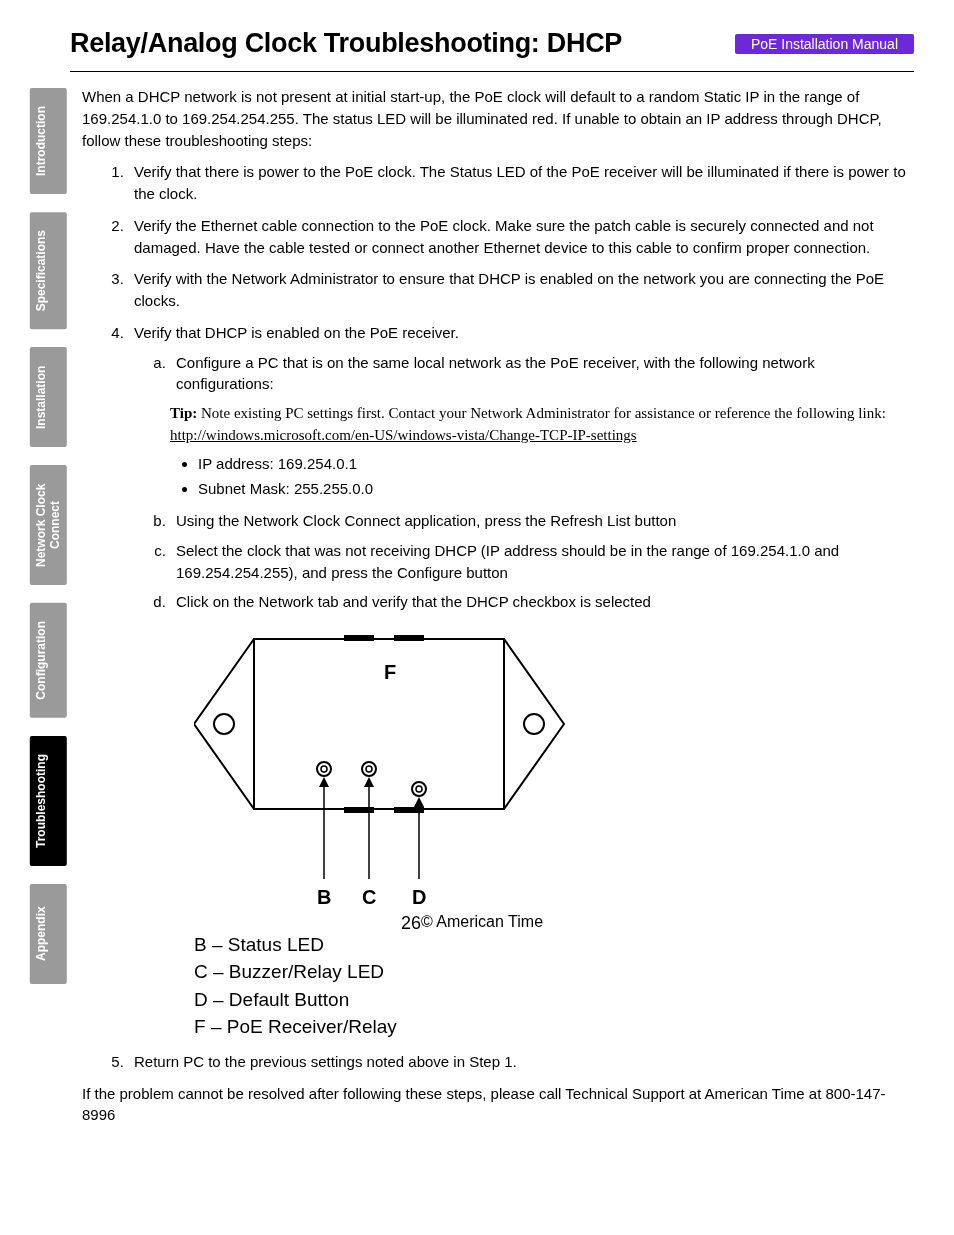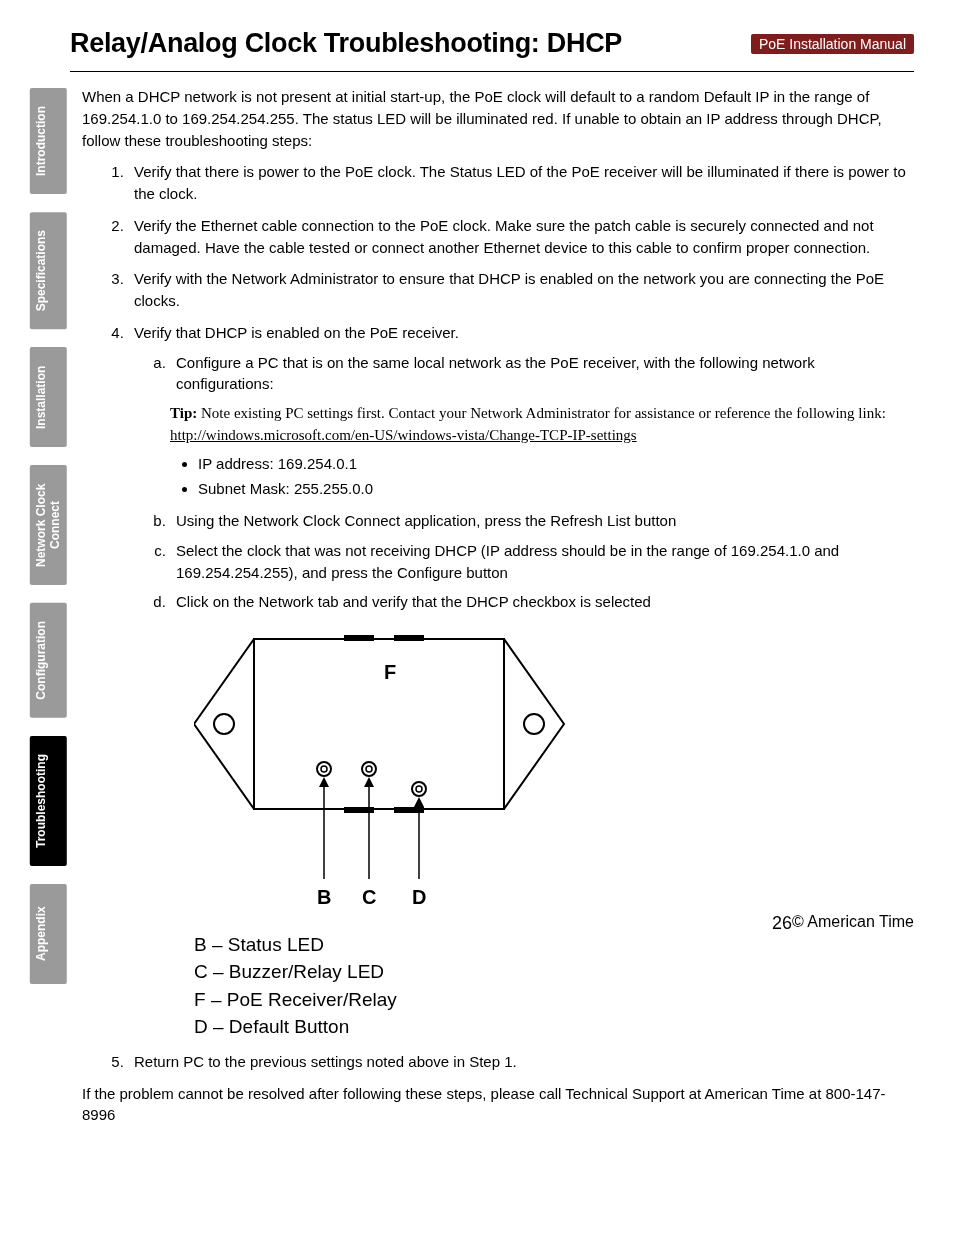--- a/index.html
+++ b/index.html
@@ -1,40 +1,40 @@
 <!DOCTYPE html>
 <html><head>
 <meta charset="utf-8">
 <style>
   * { box-sizing: border-box; margin: 0; padding: 0; }
   html, body { width: 954px; height: 1235px; font-family: Arial, Helvetica, sans-serif; color: #000; background: #fff; }
   .page { position: relative; width: 954px; height: 964px; padding: 28px 40px 30px 70px; }
   .header-row { display: flex; align-items: center; justify-content: space-between; margin-bottom: 12px; }
   .title { font-family: "Arial Black", Arial, sans-serif; font-size: 27px; font-weight: 900; letter-spacing: -0.3px; }
-  .badge { background: #7f1d1d; color: #fff; font-size: 14px; padding: 2px 8px; border-radius: 2px; }
+  .badge { background: #6d28d9; color: #fff; font-size: 14px; padding: 2px 16px; border-radius: 2px; }
   .rule { border: none; border-top: 1px solid #000; margin: 0 0 14px 0; }
   .tabs { position: absolute; left: 30px; top: 88px; display: flex; flex-direction: column; gap: 18px; }
   .tab { background: #9a9a9a; color: #fff; font-size: 12px; font-weight: 700; writing-mode: vertical-rl; transform: rotate(180deg); text-align: center; padding: 18px 4px; border-radius: 2px; min-height: 100px; line-height: 1.2; }
   .tab.twoline { min-height: 120px; }
   .tab.active { background: #000; }
   .content { margin-left: 12px; font-size: 15px; line-height: 1.45; }
   .intro { margin-bottom: 10px; }
   ol.main { list-style: decimal; padding-left: 46px; }
   ol.main > li { margin-bottom: 10px; padding-left: 6px; }
   ol.alpha { list-style: lower-alpha; padding-left: 36px; margin-top: 8px; }
   ol.alpha > li { margin-bottom: 8px; padding-left: 6px; }
   .tip { margin: 6px 0 6px 36px; font-family: Liberation Serif, serif; }
   .tip b { font-weight: 700; }
   .tip a { color: #000; text-decoration: underline; }
   ul.bullets { list-style: disc; padding-left: 64px; margin: 6px 0 10px 0; }
   ul.bullets li { margin-bottom: 4px; }
   .diagram-wrap { margin: 16px 0 6px 60px; }
   .legend { margin: 4px 0 10px 60px; font-size: 19px; line-height: 1.45; }
   .closing { margin-top: 4px; }
-  .footer { position: absolute; bottom: 30px; left: 30px; right: 40px; display: flex; justify-content: flex-end; font-size: 13px; }
+  .footer { position: absolute; bottom: 30px; left: 30px; right: 40px; display: flex; justify-content: center; font-size: 13px; }
   .footer .pnum { font-size: 18px; font-weight: 400; }
   .footer .copy { font-size: 16px; }
   svg text { font-family: Arial, Helvetica, sans-serif; }
 </style>
 </head>
 <body>
 
 <div class="page">
 
   <div class="header-row">
@@ -48,21 +48,21 @@
     <div class="tab">Specifications</div>
     <div class="tab">Installation</div>
     <div class="tab twoline" style="white-space: pre;">Network Clock
 Connect</div>
     <div class="tab">Configuration</div>
     <div class="tab active">Troubleshooting</div>
     <div class="tab">Appendix</div>
   </div>
 
   <div class="content">
-    <p class="intro">When a DHCP network is not present at initial start-up, the PoE clock will default to a random Default IP in the range of 169.254.1.0 to 169.254.254.255. The status LED will be illuminated red. If unable to obtain an IP address through DHCP, follow these troubleshooting steps:</p>
+    <p class="intro">When a DHCP network is not present at initial start-up, the PoE clock will default to a random Static IP in the range of 169.254.1.0 to 169.254.254.255. The status LED will be illuminated red. If unable to obtain an IP address through DHCP, follow these troubleshooting steps:</p>
 
     <ol class="main">
       <li>Verify that there is power to the PoE clock. The Status LED of the PoE receiver will be illuminated if there is power to the clock.</li>
       <li>Verify the Ethernet cable connection to the PoE clock. Make sure the patch cable is securely connected and not damaged. Have the cable tested or connect another Ethernet device to this cable to confirm proper connection.</li>
       <li>Verify with the Network Administrator to ensure that DHCP is enabled on the network you are connecting the PoE clocks.</li>
       <li>
         <span>Verify that DHCP is enabled on the PoE receiver.</span>
         <ol class="alpha">
           <li>Configure a PC that is on the same local network as the PoE receiver, with the following network configurations:</li>
         </ol>
@@ -112,22 +112,22 @@
             <polygon points="225,168 220,178 230,178" fill="#000"></polygon>
 
             <text x="123" y="275" font-size="20" font-weight="700">B</text>
             <text x="168" y="275" font-size="20" font-weight="700">C</text>
             <text x="218" y="275" font-size="20" font-weight="700">D</text>
           </svg>
         </div>
         <div class="legend">
           <div>B – Status LED</div>
           <div>C – Buzzer/Relay LED</div>
+          <div>D – Default Button</div>
           <div>F – PoE Receiver/Relay</div>
-          <div>D – Default Button</div>
         </div>
       </li>
       <li>Return PC to the previous settings noted above in Step 1.</li>
     </ol>
 
     <p class="closing">If the problem cannot be resolved after following these steps, please call Technical Support at American Time at 800-147-8996</p>
   </div>
 
   <div class="footer">
     <span class="pnum">26</span>

